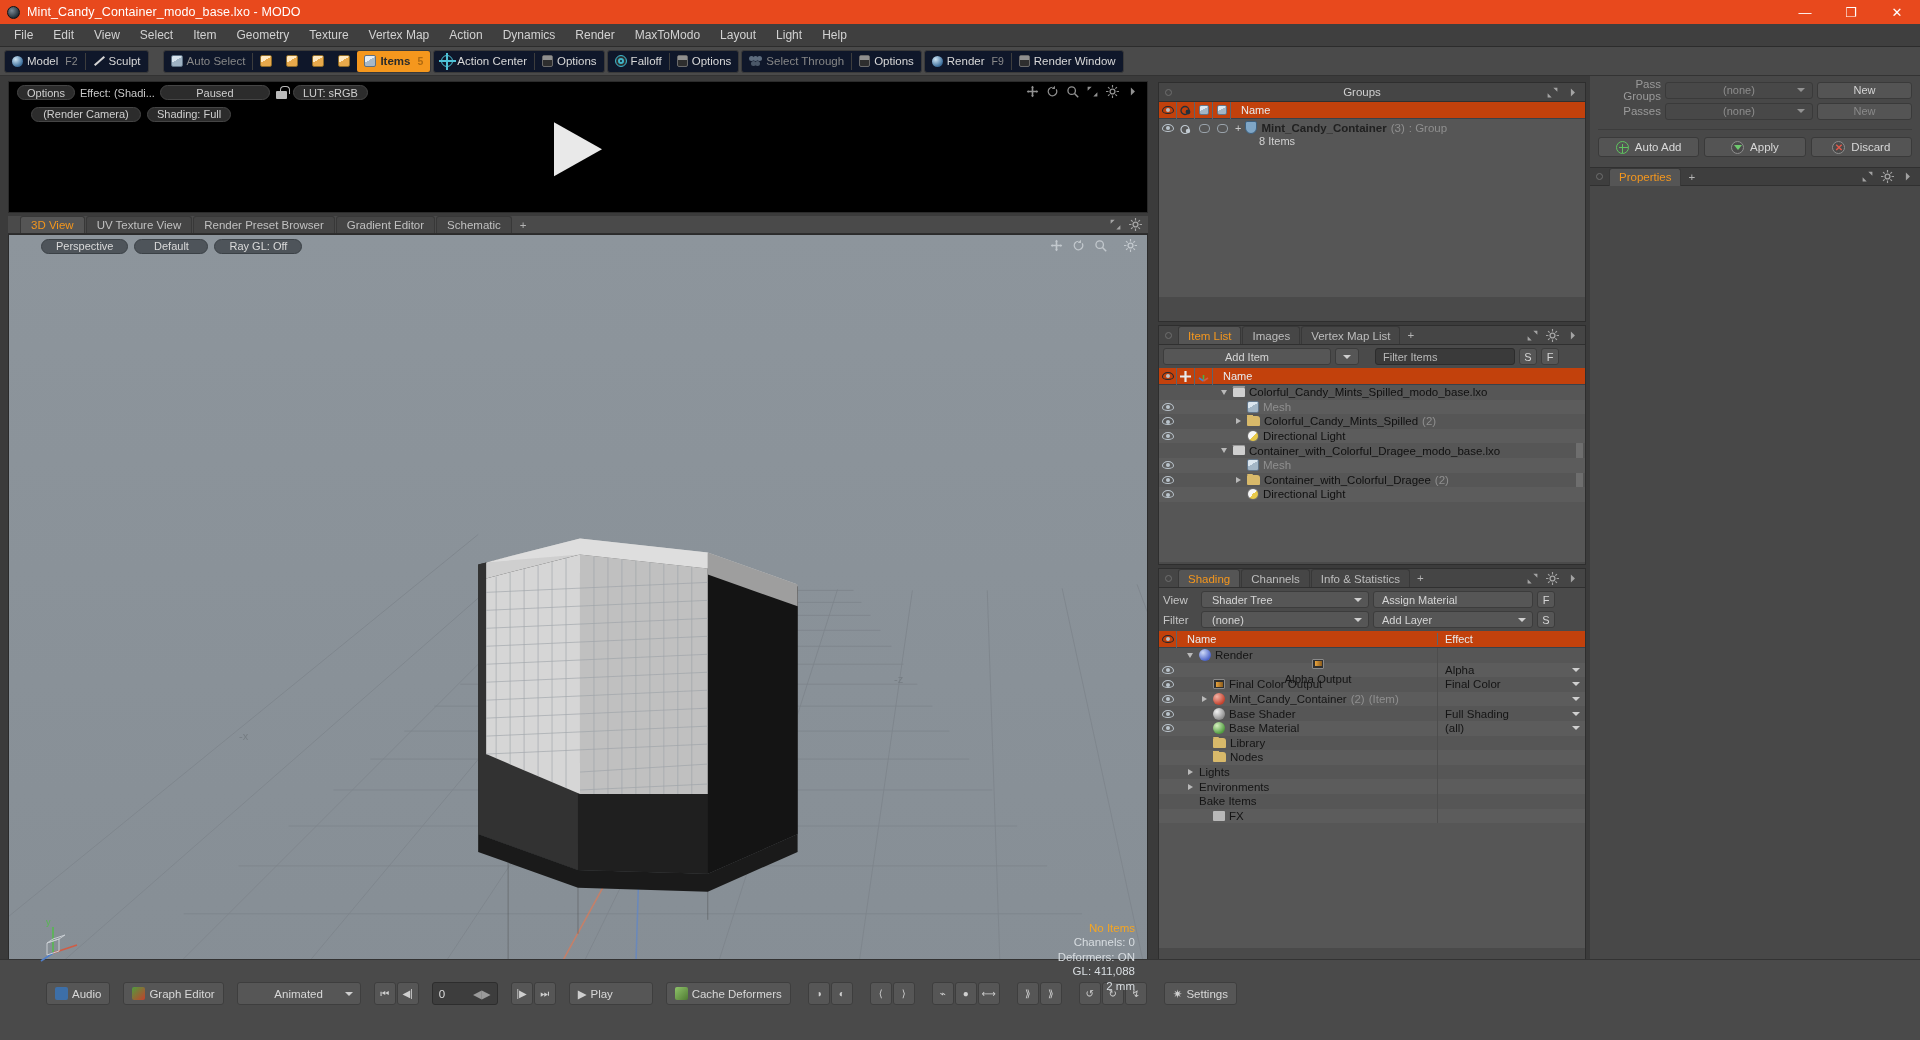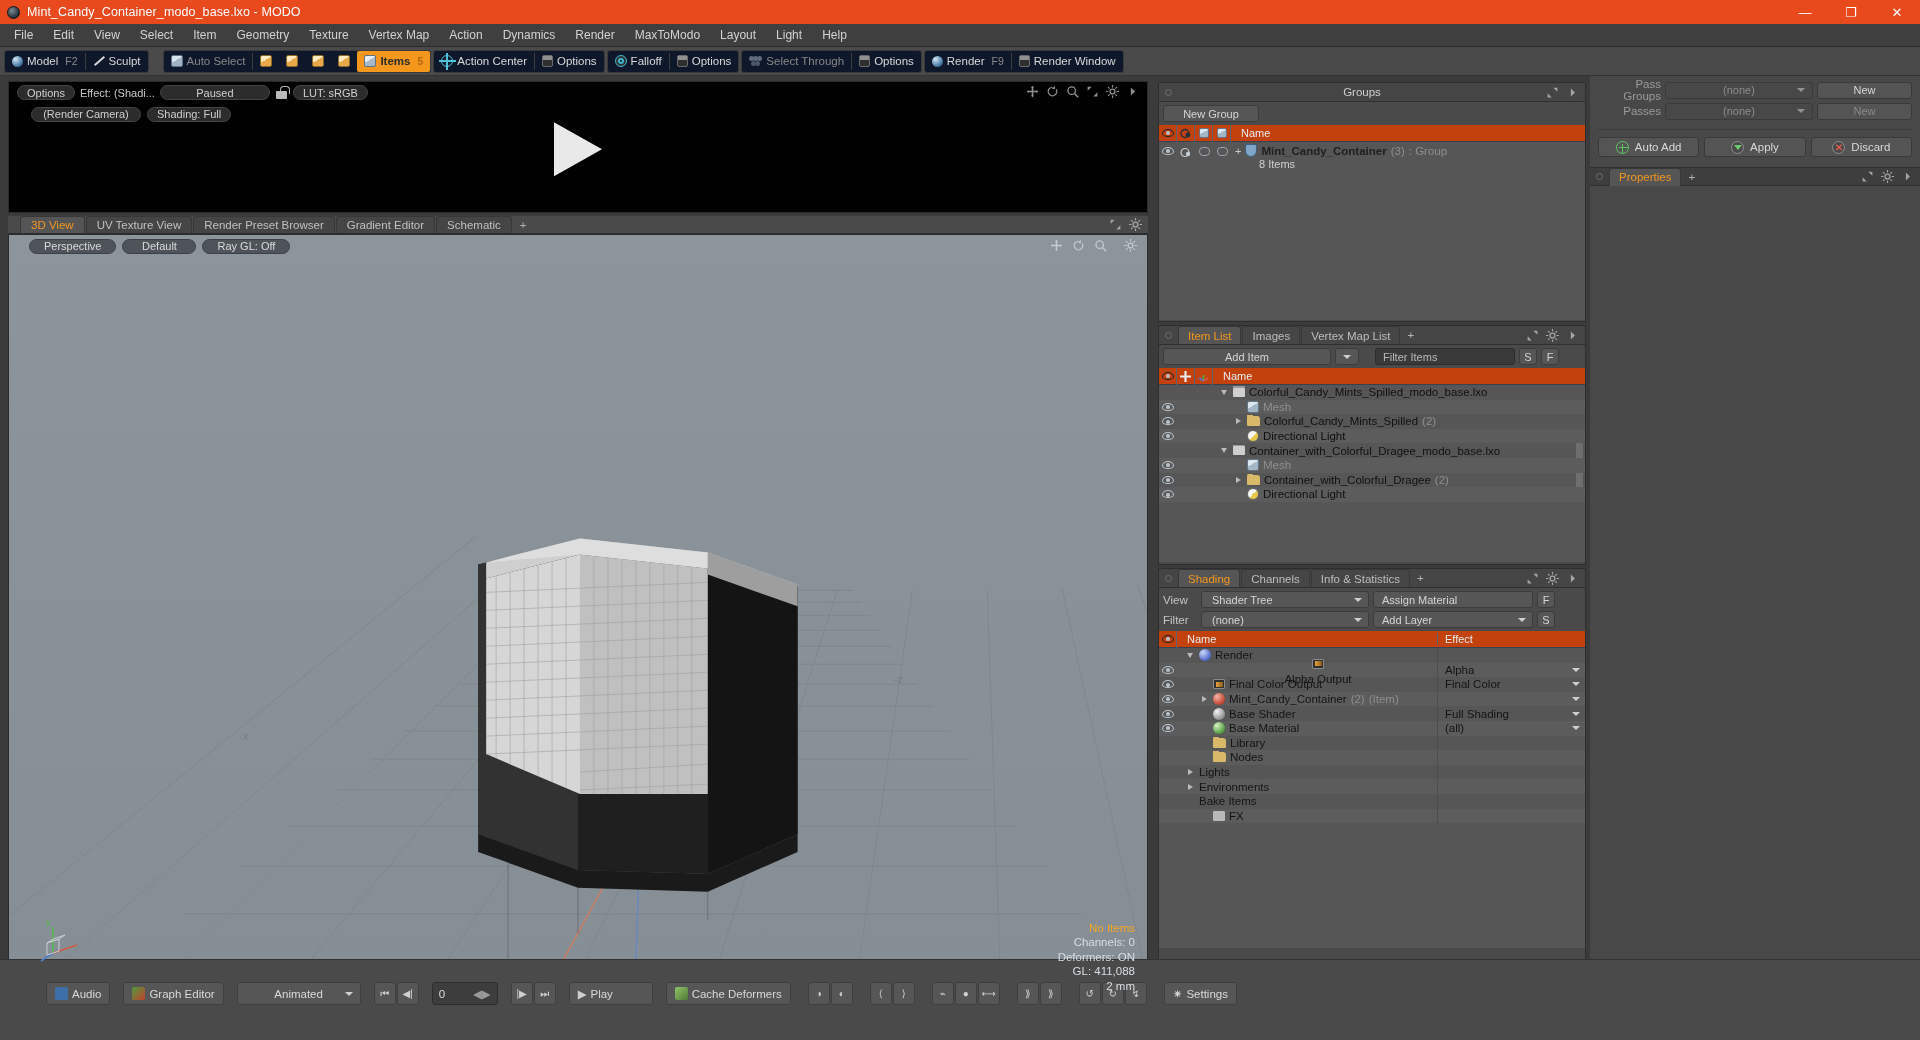--- a/index.html
+++ b/index.html
@@ -112,21 +112,21 @@
   .vp-tab { height:17px; padding:0 10px; font-size:11.5px; color:#c0c0c0;
     display:flex;align-items:center; background:#454545; border:1px solid #383838;
     border-bottom:none; border-radius:3px 3px 0 0; margin-right:1px;}
   .vp-tab.sel { background:#555; color:#f5971d; }
   .vp-tab.plus{padding:0 7px;background:transparent;border:none;color:#b5b5b5;}
   .vp-tabicons{position:absolute;right:6px;top:2px;display:flex;gap:7px;}
 
   
   .viewport { position:absolute; left:8px; top:158px; width:1140px; height:782px;
     background:#8a9299; overflow:hidden; border:1px solid #2b2b2b;}
-  .vp-toolrow{position:absolute;left:0;top:0;width:100%;height:22px;z-index:4;
+  .vp-toolrow{position:absolute;left:12px;top:0;width:100%;height:22px;z-index:4;
     display:flex;align-items:center;gap:6px;padding-left:20px;}
   .vp-pill{background:#4e545a;border:1px solid #3b4146;border-radius:9px;height:15px;
     padding:0 14px;display:flex;align-items:center;font-size:11px;color:#dadada;min-width:74px;
     justify-content:center;}
   .vp-ricons{position:absolute;right:10px;top:4px;display:flex;gap:9px;align-items:center;z-index:4;}
   .grid-wrap{position:absolute;inset:0;}
   .stats{position:absolute;right:12px;bottom:22px;text-align:right;line-height:14.5px;
     font-size:11.5px;color:#d8dde1;z-index:5;}
   .stats .hl{color:#f5a623;}
   .axis-gizmo{position:absolute;left:28px;bottom:52px;width:52px;height:52px;z-index:5;}
@@ -604,23 +604,20 @@
       <div class="ph-title">Groups</div>
       <div class="ph-icons">
         <svg class="pico" viewBox="0 0 16 16">
             <path d="M2 14h5L2 9zM14 2H9l5 5z" fill="#c9c9c9"></path>
           </svg>
         <svg class="pico" viewBox="0 0 16 16">
             <path d="M6 3l5 5-5 5z" fill="#c9c9c9"></path>
           </svg>
       </div>
     </div>
-    <div class="btnrow">
-      <div class="m-btn" style="width:96px">New Group</div>
-    </div>
     <div class="listhead">
       <div class="lh-col">
           <span class="eye-ico" style="border-color:#1f2730;"></span>
         </div>
       <div class="lh-col">
         <svg width="12" height="11" viewBox="0 0 12 11">
             <path d="M1 5.5a4 4 0 018 0 4 4 0 01-8 0z" fill="none" stroke="#22303c" stroke-width="1.3"></path>
             <circle cx="8" cy="7" r="2.4" fill="#22303c"></circle>
           </svg>
       </div>

